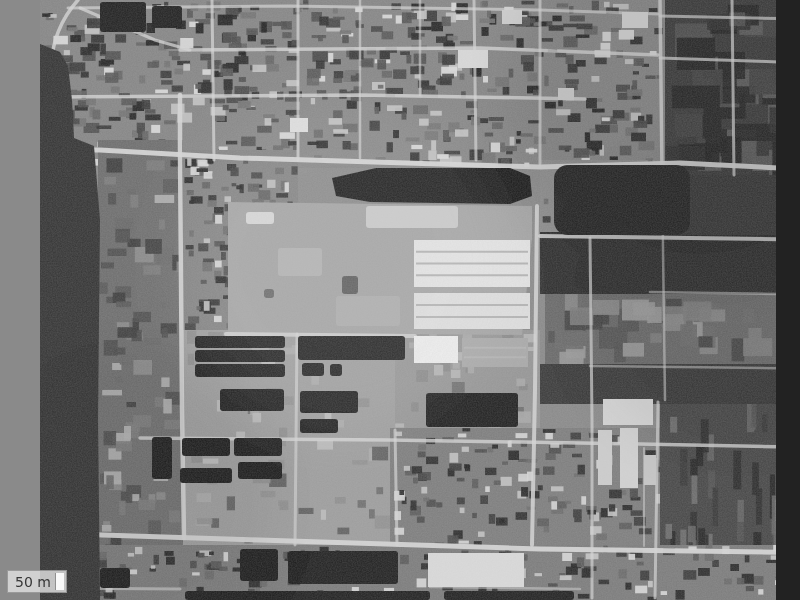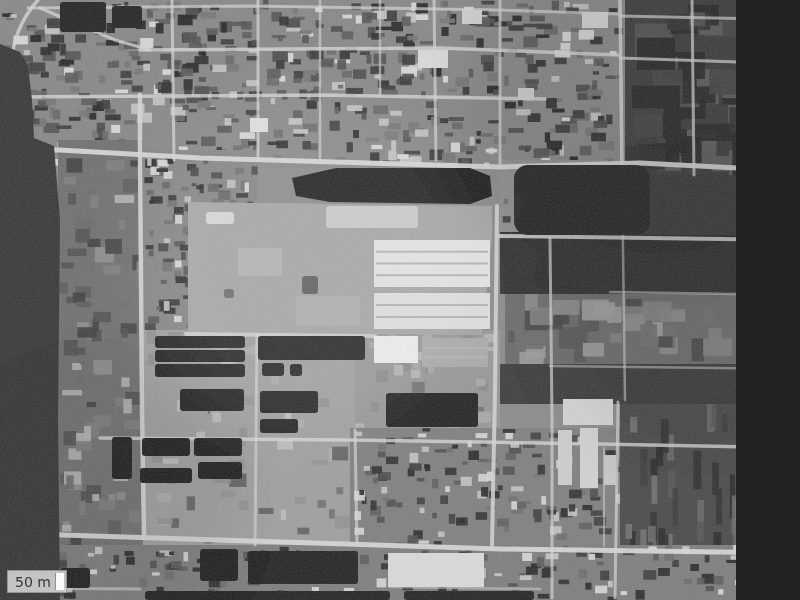--- a/index.html
+++ b/index.html
@@ -1,17 +1,17 @@
 <!DOCTYPE html>
 <html><head>
 <meta charset="utf-8">
 <style>
   html,body{margin:0;padding:0;background:#222;}
   .viewport{position:relative;width:736px;height:600px;overflow:hidden;background:#8a8a8a;
-    font-family:"DejaVu Sans", sans-serif;}
+    font-family:"DejaVu Sans", sans-serif;padding-left:40px;}
   .viewport svg{display:block;}
   .scalebar{position:absolute;left:7px;top:570px;width:60px;height:23px;box-sizing:border-box;
     background:rgba(225,225,225,0.82);border:1px solid rgba(110,110,110,0.55);
     display:flex;align-items:center;padding-left:7px;
     color:#363636;font-size:14px;line-height:1;}
   .scalebar .tick{position:absolute;right:2px;top:2px;bottom:2px;width:8px;
     background:rgba(252,252,252,0.95);border-left:1px solid rgba(100,100,100,0.7);}
 </style>
 </head>
 <body>

